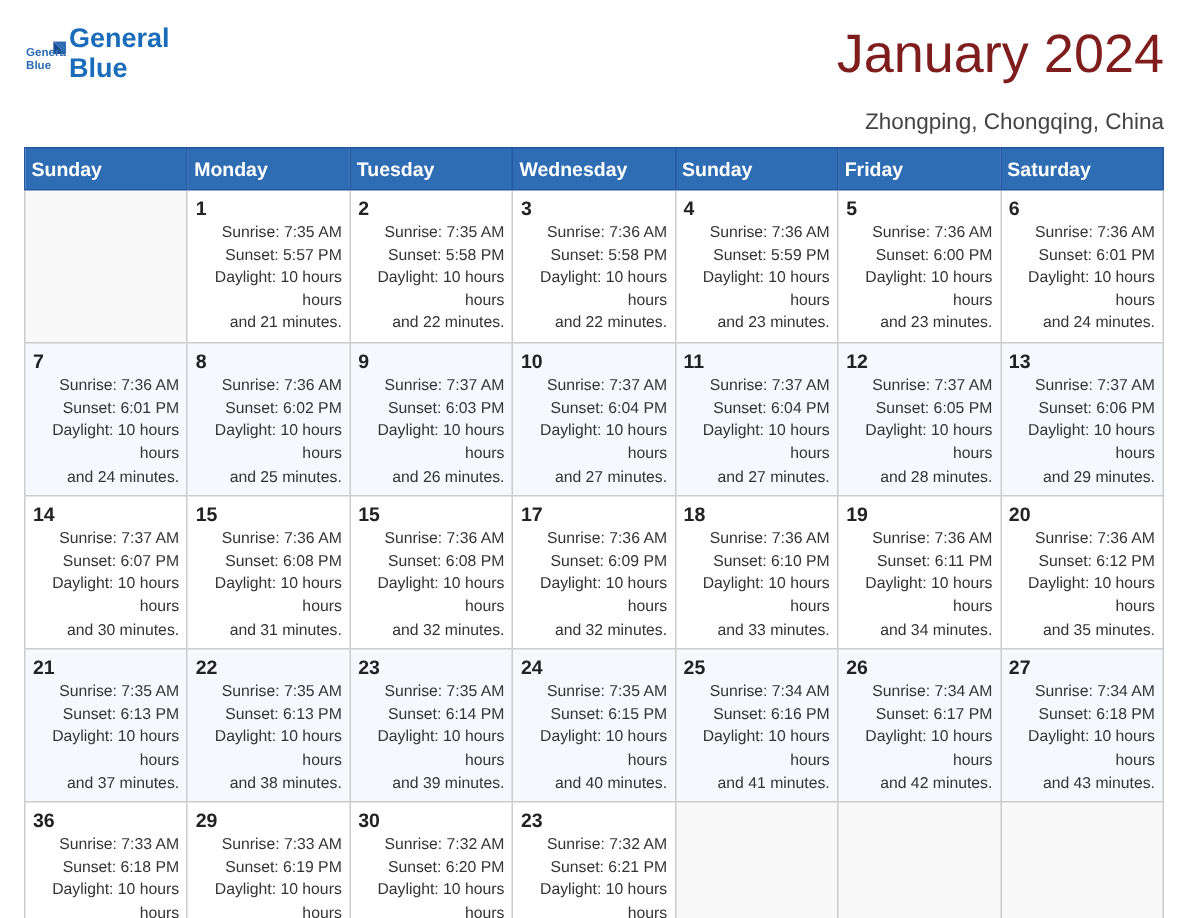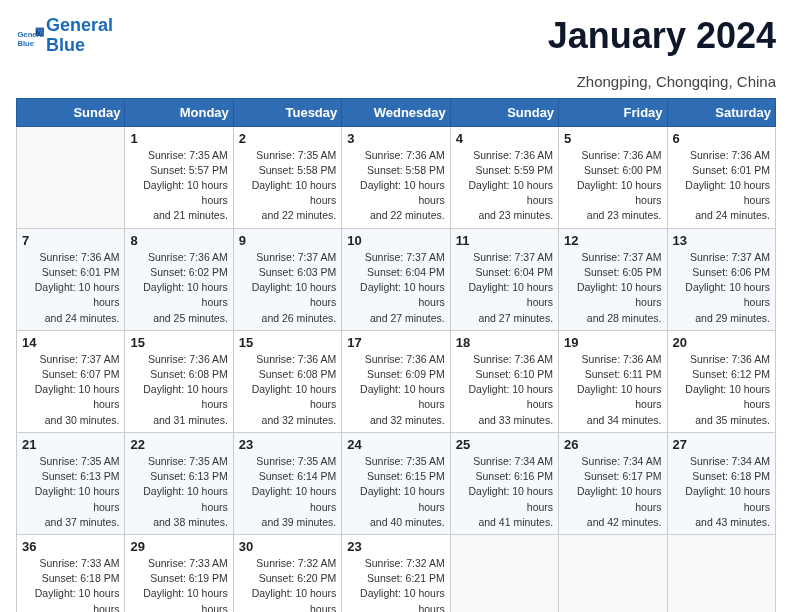--- a/index.html
+++ b/index.html
@@ -32,41 +32,41 @@
     .logo-icon {
       width: 28px;
       height: 28px;
       margin-right: 2px;
     }
     .title-block {
       text-align: right;
     }
     .month-title {
       font-size: 36px;
-      font-weight: bold;
-      color: #0f172a;
+      font-weight: normal;
+      color: #7f1d1d;
       line-height: 1.1;
     }
     .subtitle {
       font-size: 15px;
       color: #444;
       margin-top: 17px;
     }
     .calendar-table {
       width: 100%;
       border-collapse: collapse;
       border: 1px solid #ccc;
     }
     .calendar-table th {
       background-color: #2e6db4;
       color: #fff;
       font-size: 13px;
       font-weight: bold;
       padding: 6px 4px;
-      text-align: right;
+      text-align: left;
       border: 1px solid #2558a0;
     }
     .calendar-table td {
       border: 1px solid #ccc;
       vertical-align: top;
       padding: 4px 5px;
       width: 108px;
       min-height: 80px;
       background: #fff;
       font-size: 11px;

